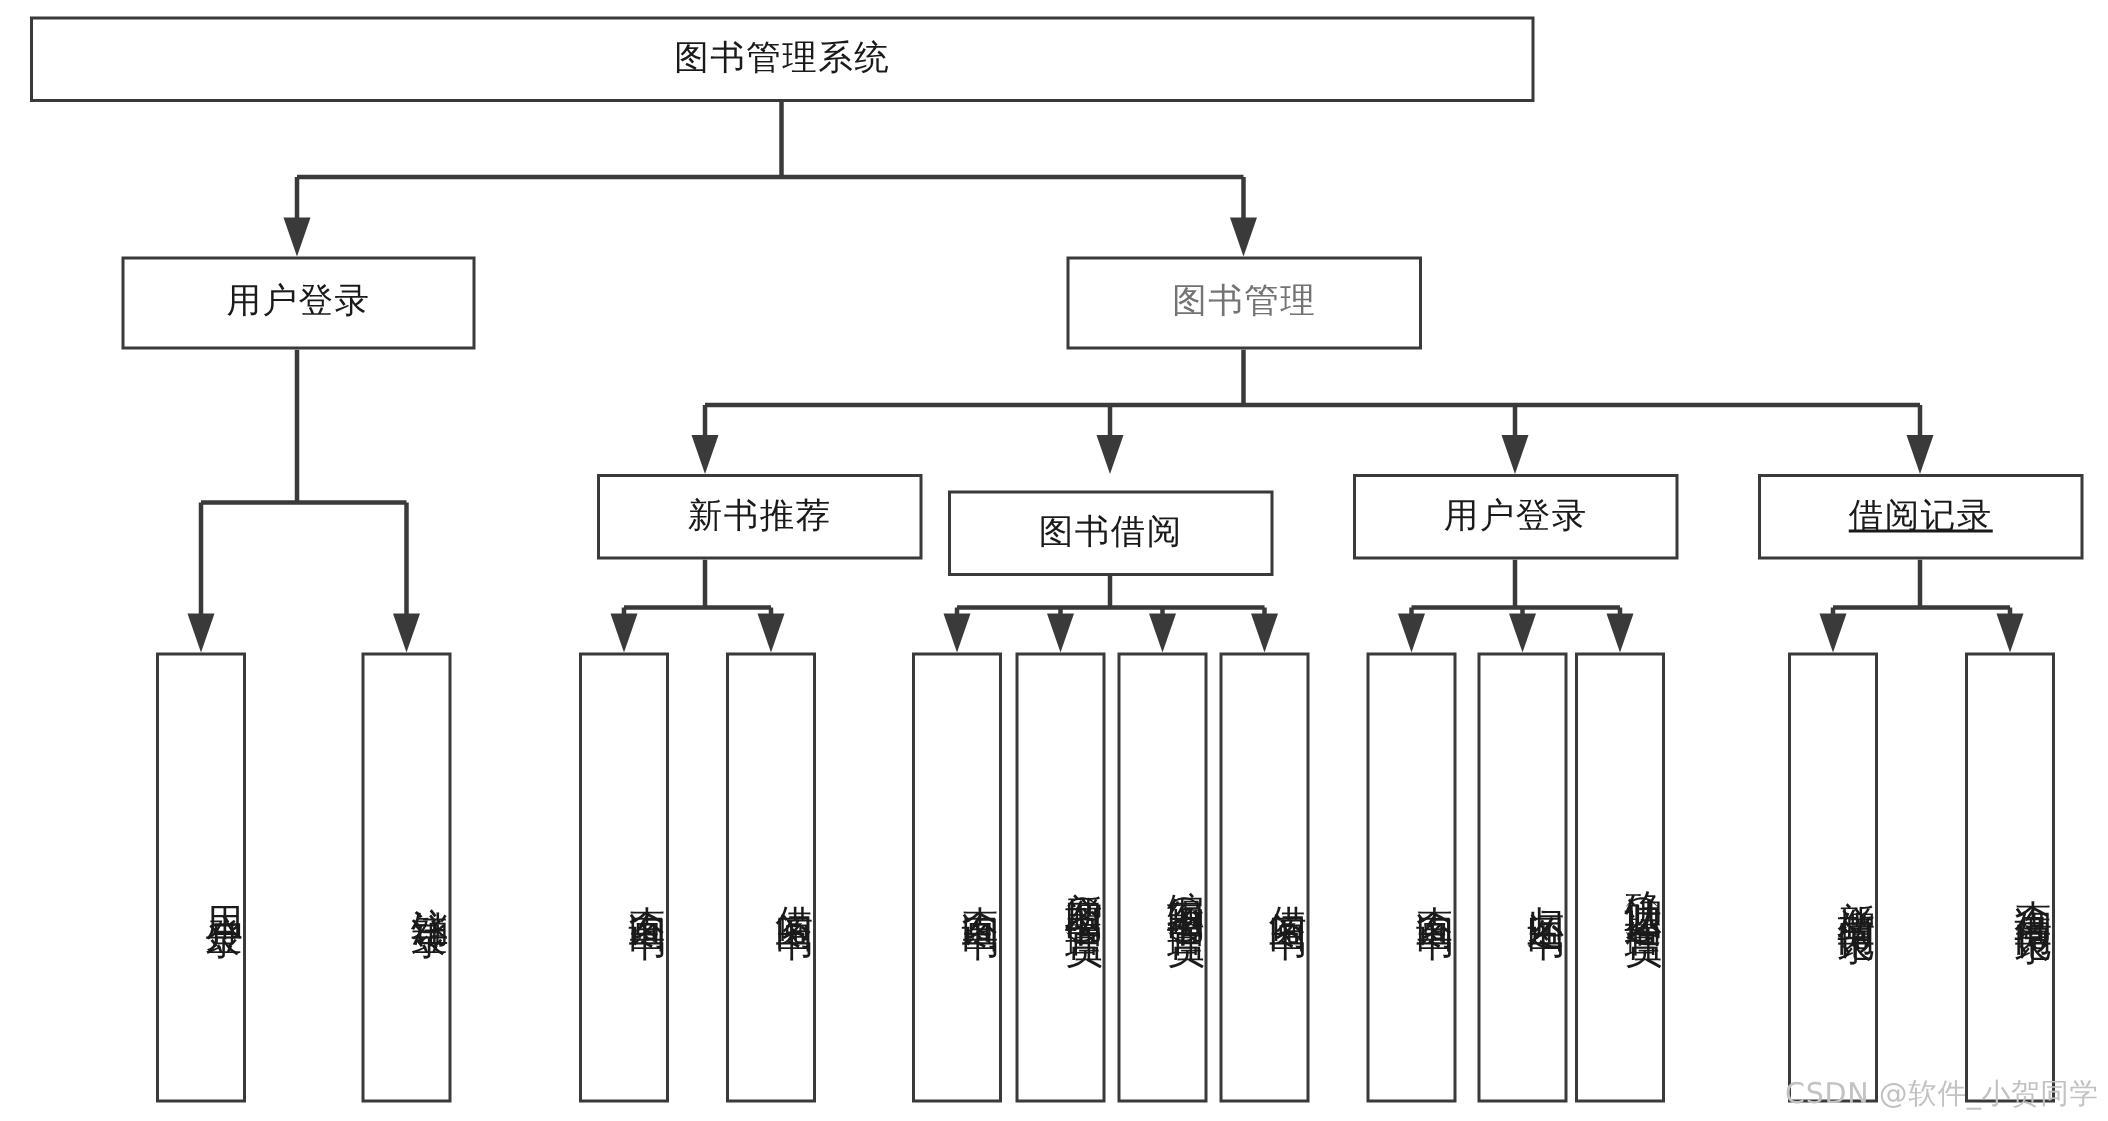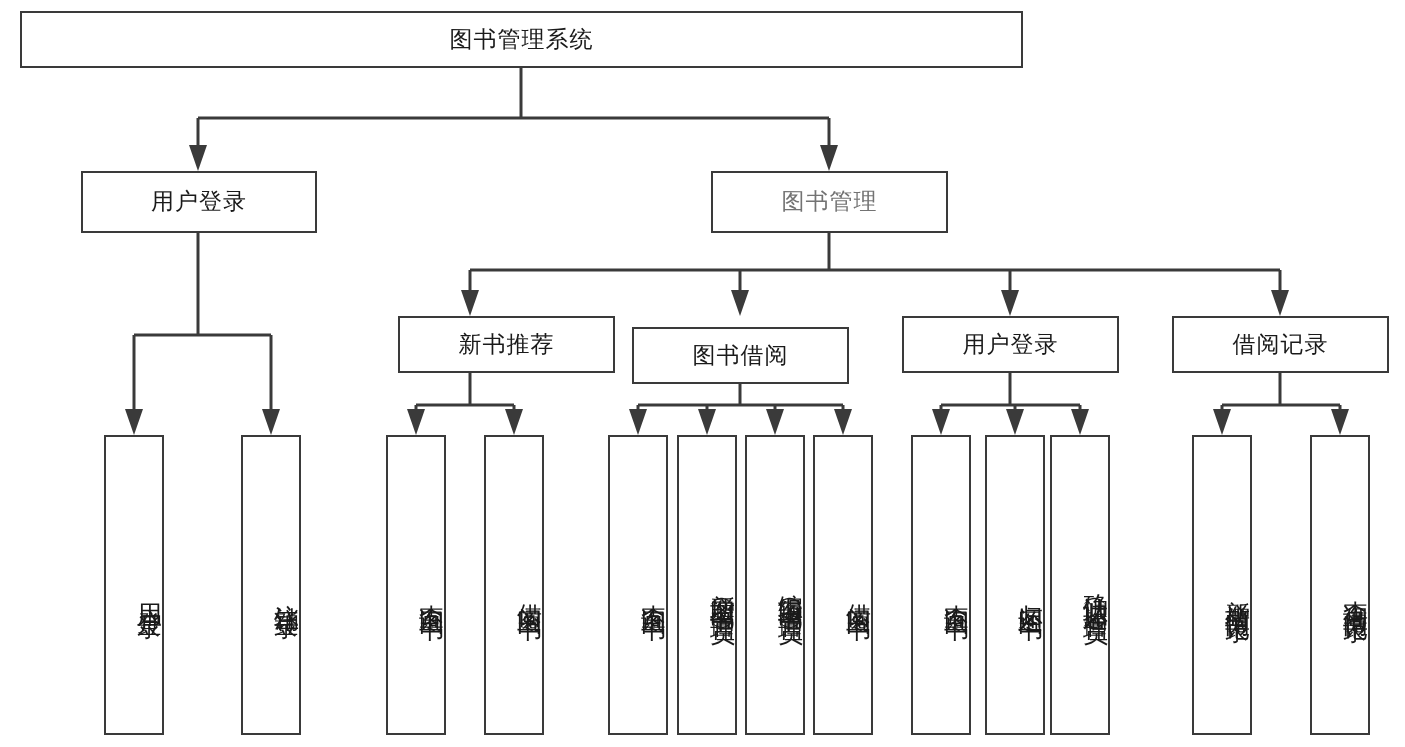--- a/index.html
+++ b/index.html
@@ -138,21 +138,21 @@
       </div>
       <div class="node horiz" style="left: 362px; top: 316px; width: 217px; height: 57px; border-color: rgb(58, 58, 58); color: rgb(26, 26, 26); margin-left: 36px;">
         <span>新书推荐</span>
       </div>
       <div class="node horiz" style="left: 632px; top: 327px; width: 217px; height: 57px; border-color: rgb(58, 58, 58); color: rgb(26, 26, 26);">
         <span>图书借阅</span>
       </div>
       <div class="node horiz" style="left: 902px; top: 316px; width: 217px; height: 57px; border-color: rgb(58, 58, 58); color: rgb(26, 26, 26);">
         <span>用户登录</span>
       </div>
-      <div class="node horiz" style="left: 1172px; top: 316px; width: 217px; height: 57px; border-color: rgb(58, 58, 58); color: rgb(26, 26, 26);">
+      <div class="node horiz" style="left: 1172px; top: 316px; width: 217px; height: 57px; border-color: rgb(58, 58, 58); color: rgb(26, 26, 26); text-decoration: underline;">
         <span>借阅记录</span>
       </div>
       <div class="node vert" style="left: 104px; top: 435px; width: 60px; height: 300px; border-color: rgb(58, 58, 58); color: rgb(26, 26, 26);">
         <span>用户登录</span>
       </div>
       <div class="node vert" style="left: 241px; top: 435px; width: 60px; height: 300px; border-color: rgb(58, 58, 58); color: rgb(26, 26, 26);">
         <span>注销登录</span>
       </div>
       <div class="node vert" style="left: 386px; top: 435px; width: 60px; height: 300px; border-color: rgb(58, 58, 58); color: rgb(26, 26, 26);">
         <span>查询图书</span>
@@ -182,13 +182,14 @@
         <span>确认归还（管理员）</span>
       </div>
       <div class="node vert" style="left: 1192px; top: 435px; width: 60px; height: 300px; border-color: rgb(58, 58, 58); color: rgb(26, 26, 26);">
         <span>新增借阅记录</span>
       </div>
       <div class="node vert" style="left: 1310px; top: 435px; width: 60px; height: 300px; border-color: rgb(58, 58, 58); color: rgb(26, 26, 26);">
         <span>查询借阅记录</span>
       </div>
     </div>
 
+  <div class="watermark" style="left: 1190px; top: 716px; color: rgb(194, 194, 194);">CSDN @软件_小贺同学</div>
 </div>
 
 </body></html>

